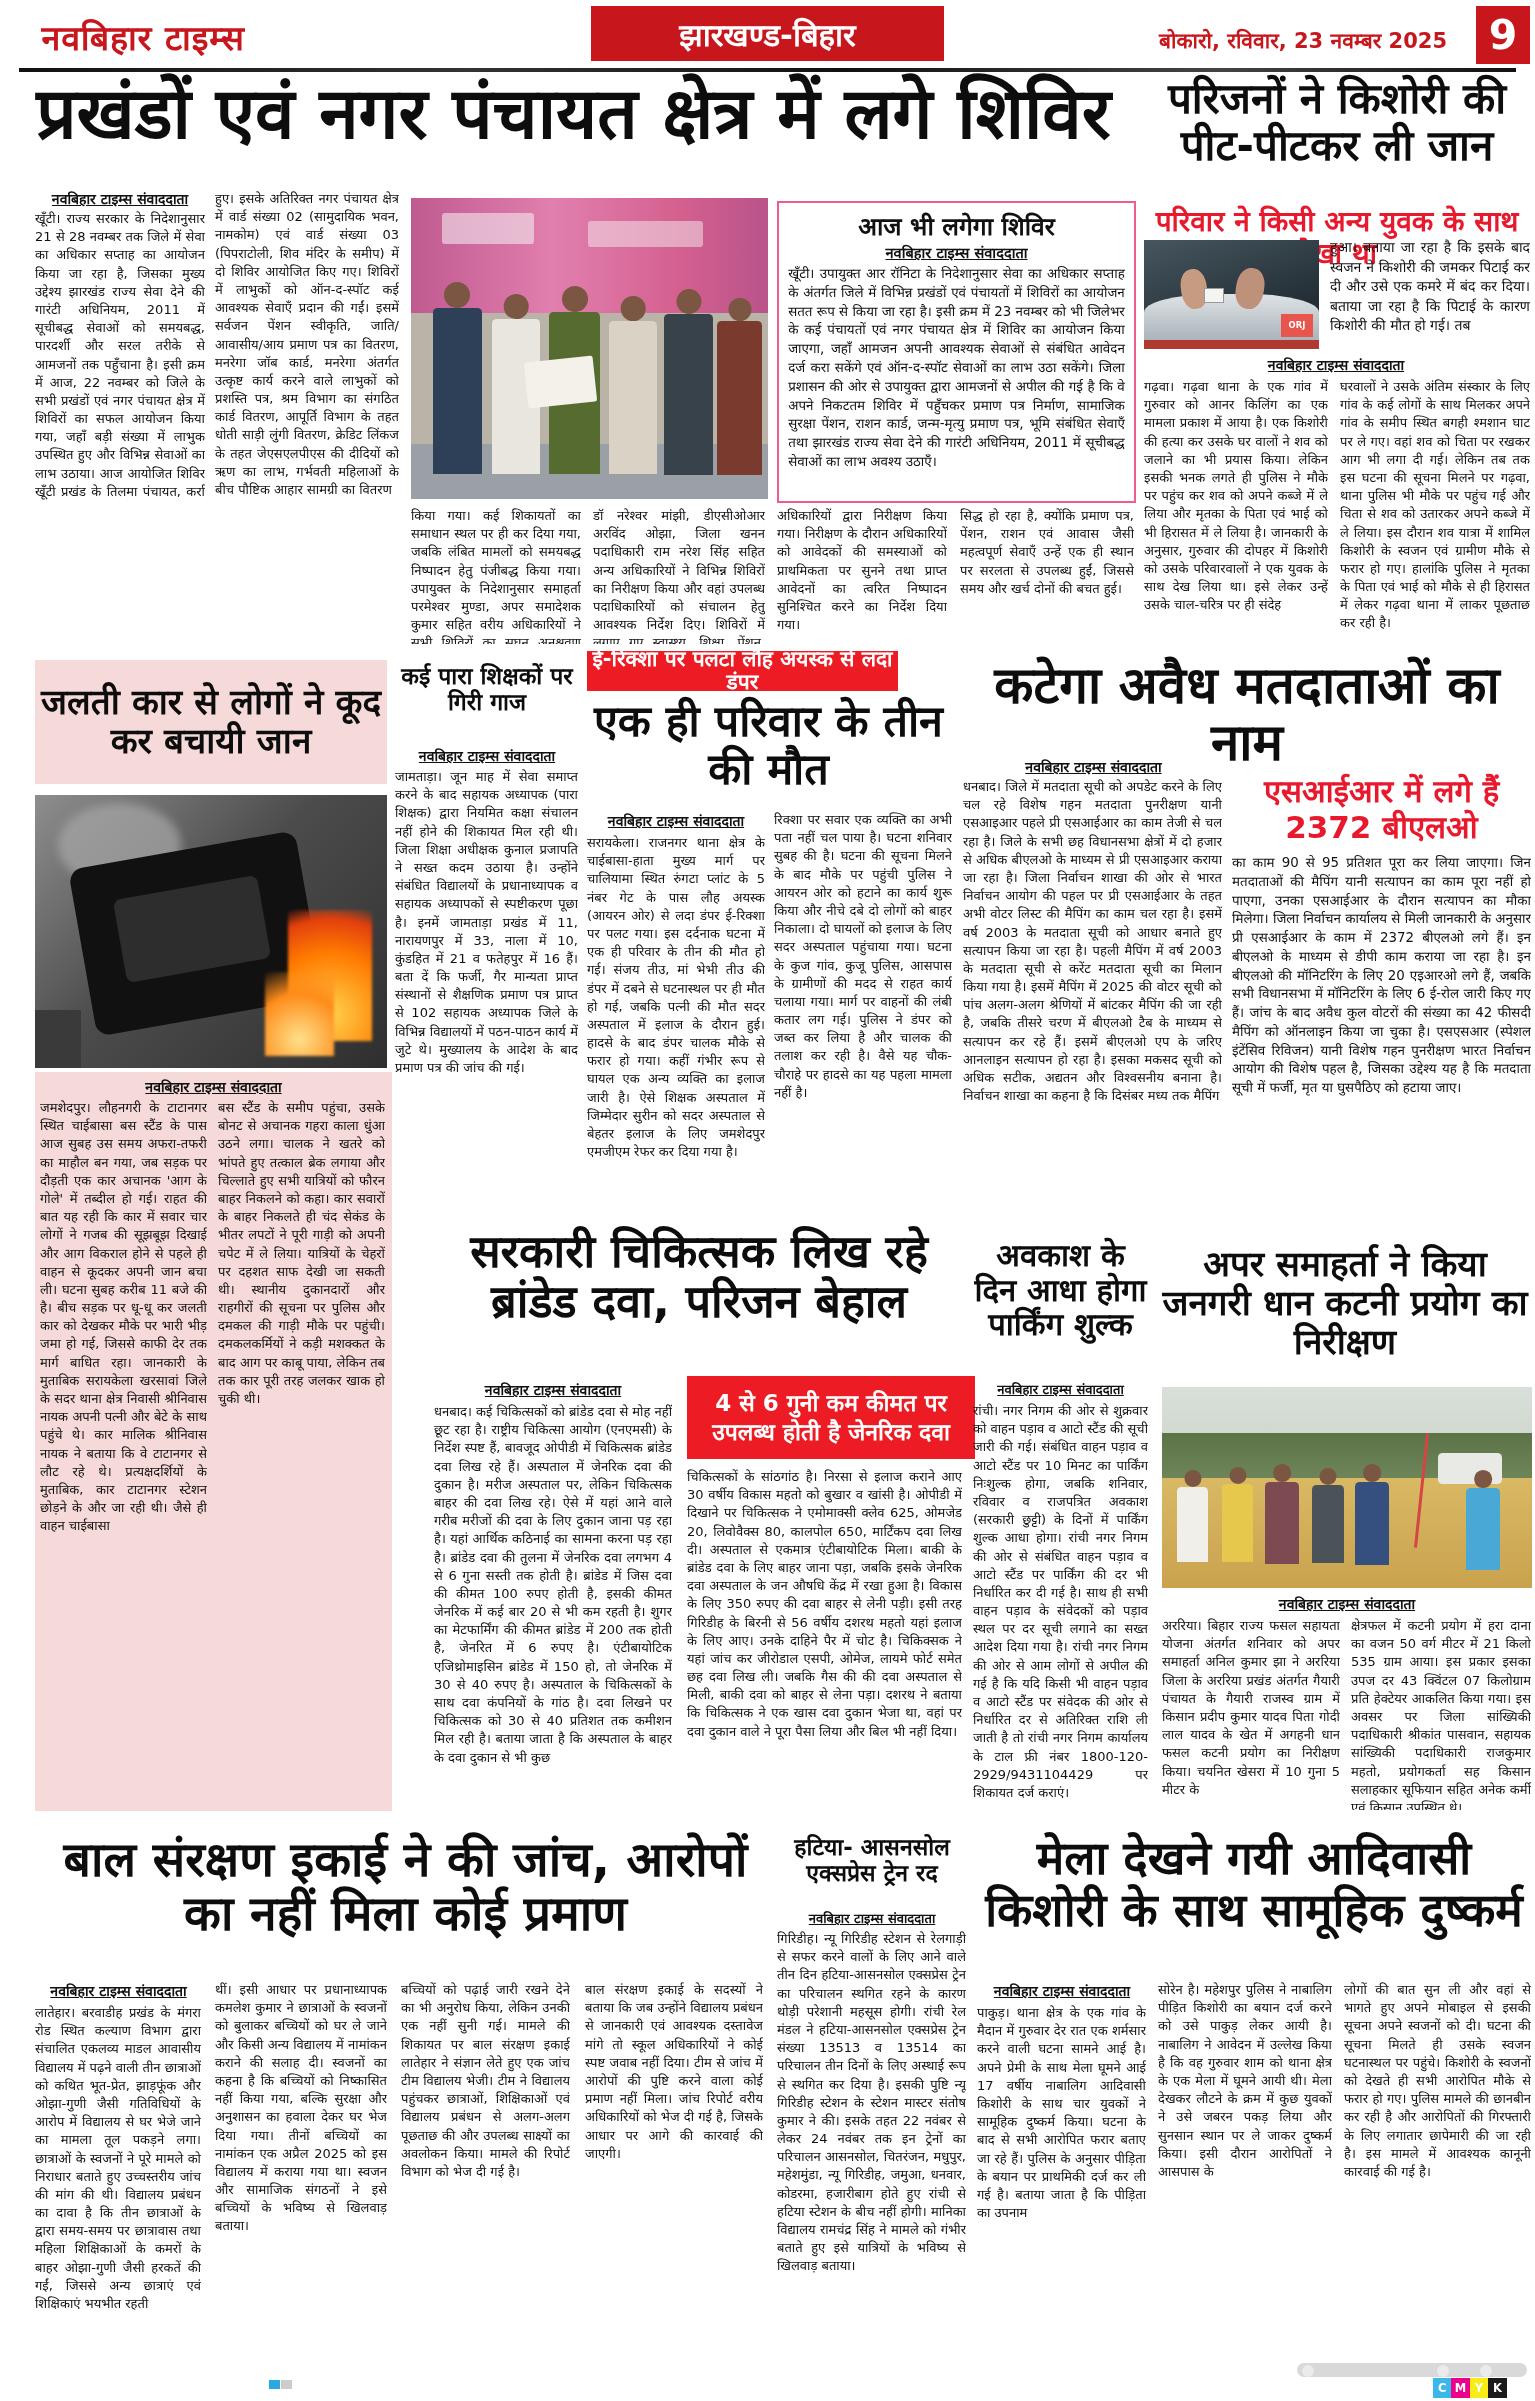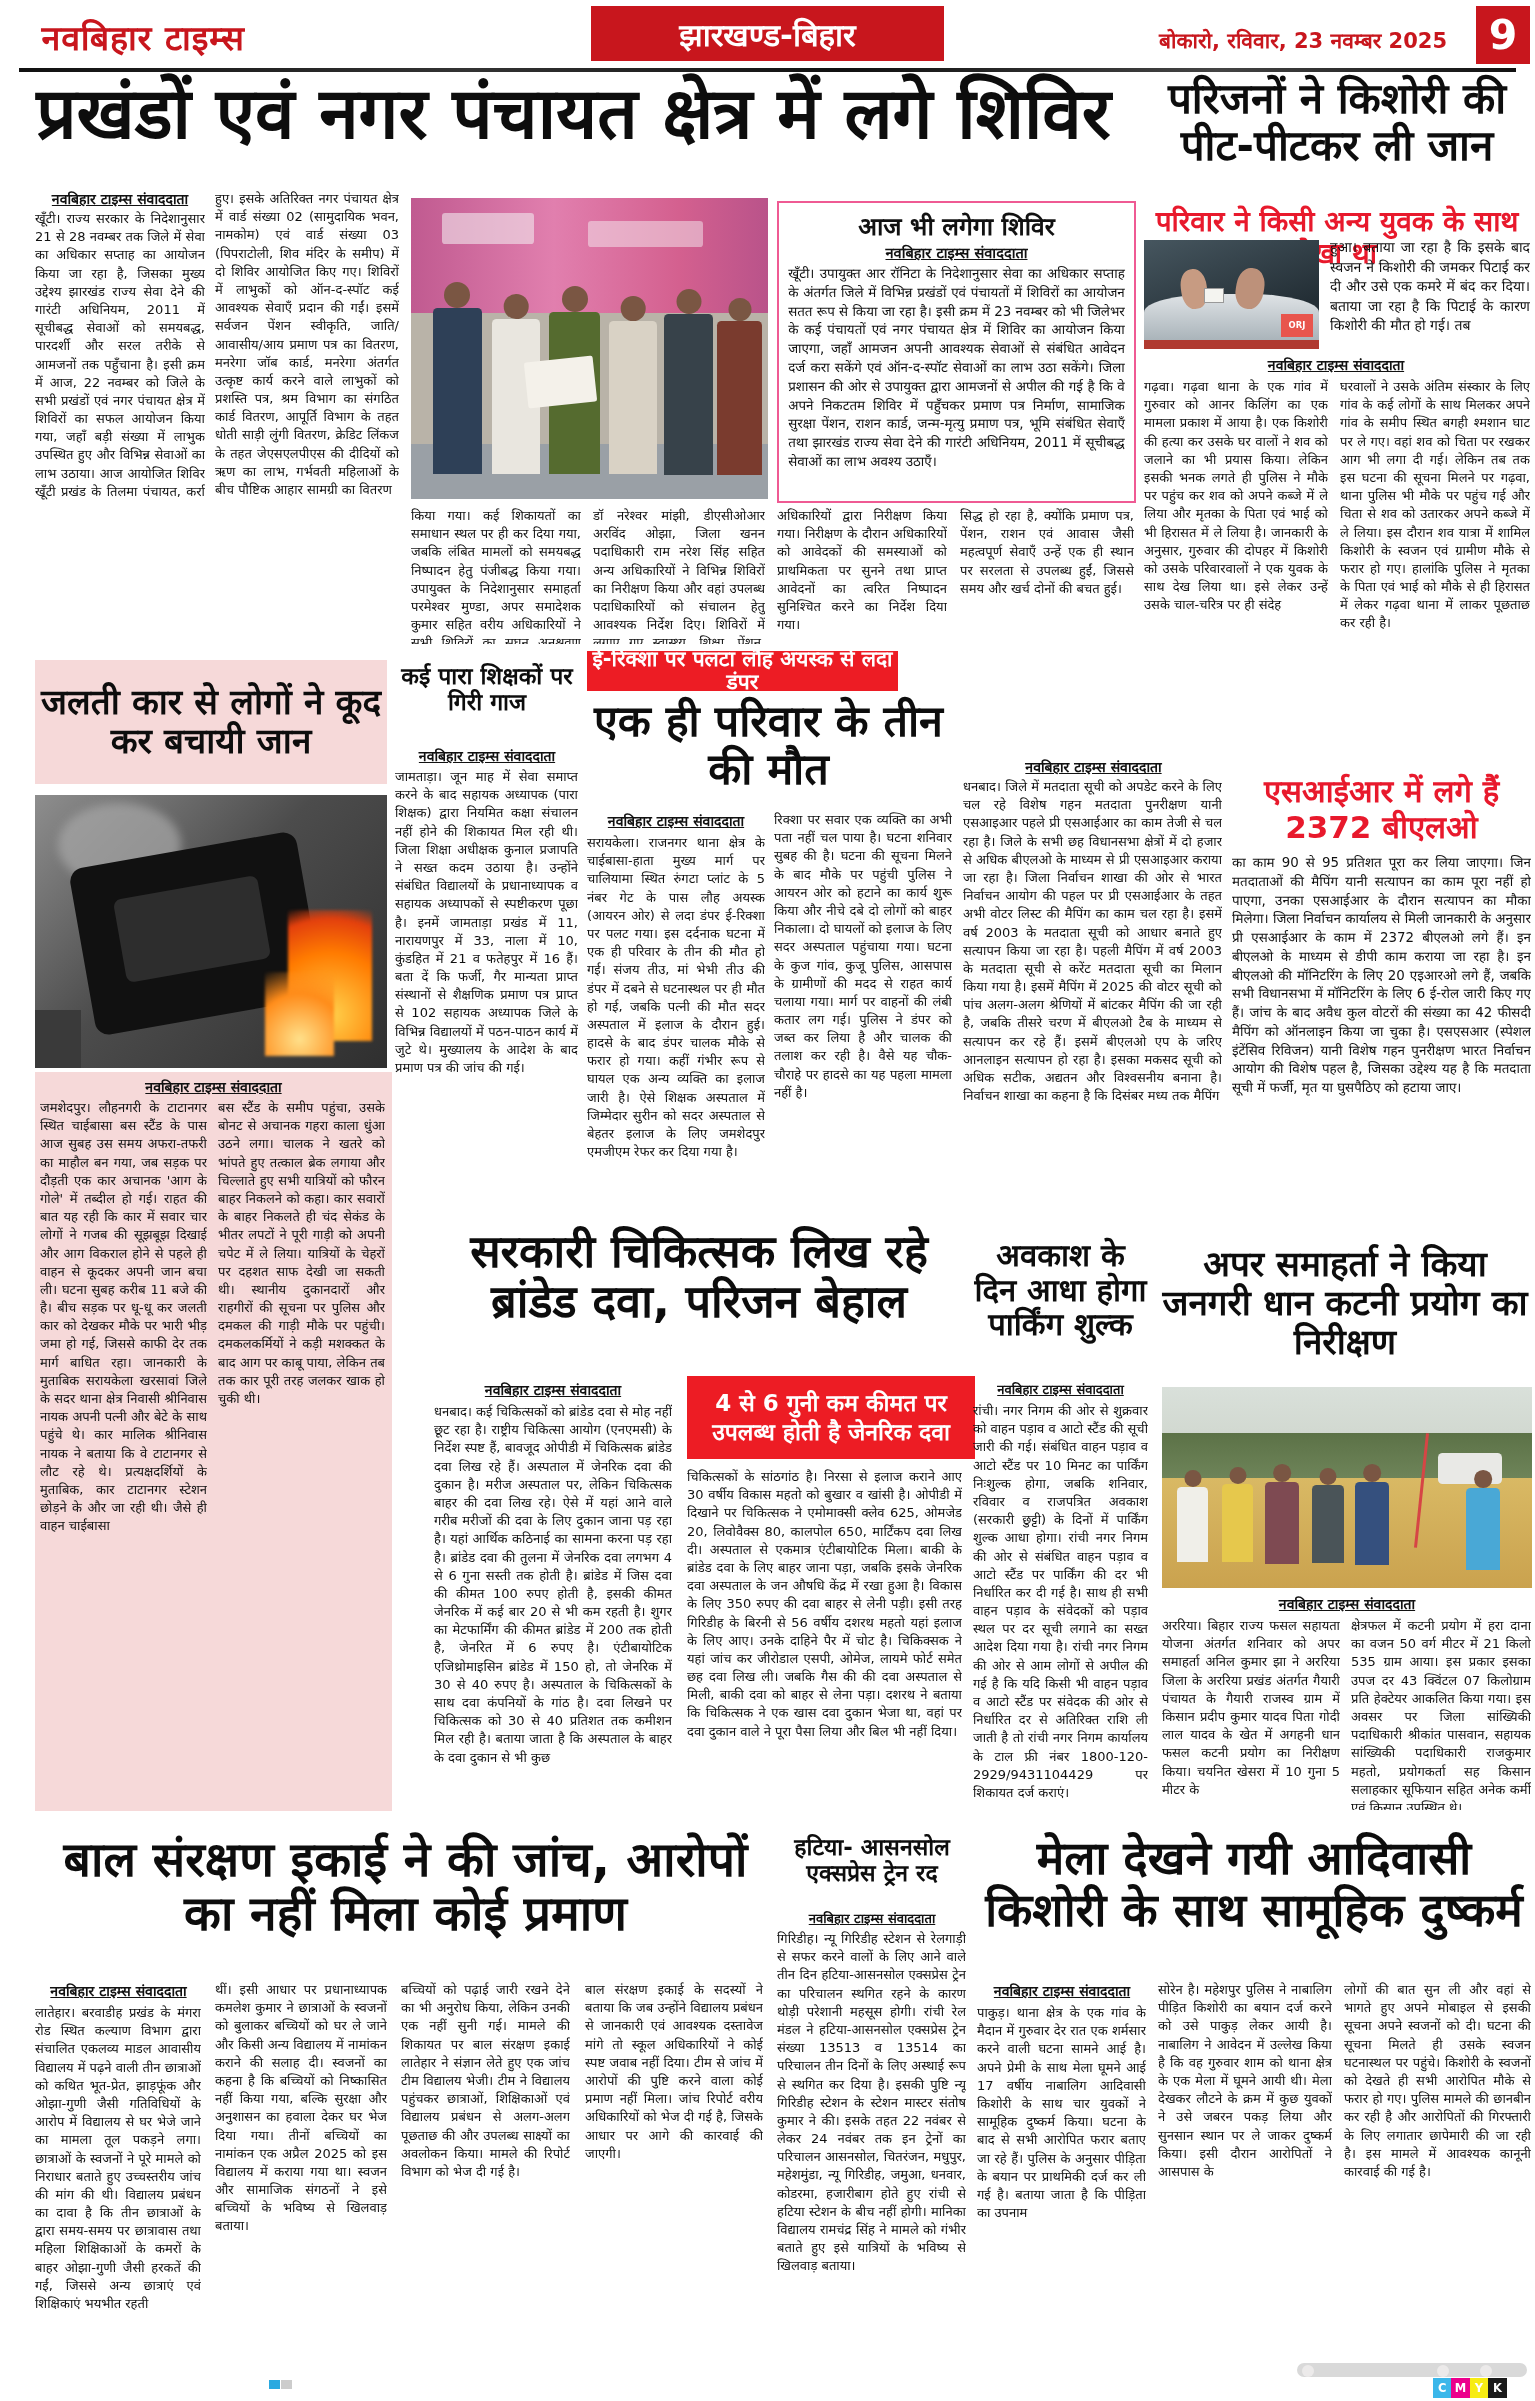--- a/index.html
+++ b/index.html
@@ -132,20 +132,21 @@
   <div class="abs hl" style="left:395px;top:664px;width:184px;height:74px;font-size:23px;">कई पारा शिक्षकों पर गिरी गाज</div>
   <div class="abs byline" style="left:395px;top:746px;width:184px;">नवबिहार टाइम्स संवाददाता</div>
   <div class="abs coltxt" style="left:395px;top:768px;width:183px;height:484px;">जामताड़ा। जून माह में सेवा समाप्त करने के बाद सहायक अध्यापक (पारा शिक्षक) द्वारा नियमित कक्षा संचालन नहीं होने की शिकायत मिल रही थी। जिला शिक्षा अधीक्षक कुनाल प्रजापति ने सख्त कदम उठाया है। उन्होंने संबंधित विद्यालयों के प्रधानाध्यापक व सहायक अध्यापकों से स्पष्टीकरण पूछा है। इनमें जामताड़ा प्रखंड में 11, नारायणपुर में 33, नाला में 10, कुंडहित में 21 व फतेहपुर में 16 हैं। बता दें कि फर्जी, गैर मान्यता प्राप्त संस्थानों से शैक्षणिक प्रमाण पत्र प्राप्त से 102 सहायक अध्यापक जिले के विभिन्न विद्यालयों में पठन-पाठन कार्य में जुटे थे। मुख्यालय के आदेश के बाद प्रमाण पत्र की जांच की गई।</div>
 
   <div class="abs kicker" style="left:587px;top:651px;width:311px;height:40px;font-size:21px;">ई-रिक्शा पर पलटा लौह अयस्क से लदा डंपर</div>
   <div class="abs hl" style="left:585px;top:697px;width:367px;height:77px;font-size:43px;">एक ही परिवार के तीन की मौत</div>
   <div class="abs byline" style="left:587px;top:811px;width:178px;">नवबिहार टाइम्स संवाददाता</div>
   <div class="abs coltxt" style="left:587px;top:834px;width:178px;height:359px;">सरायकेला। राजनगर थाना क्षेत्र के चाईबासा-हाता मुख्य मार्ग पर चालियामा स्थित रुंगटा प्लांट के 5 नंबर गेट के पास लौह अयस्क (आयरन ओर) से लदा डंपर ई-रिक्शा पर पलट गया। इस दर्दनाक घटना में एक ही परिवार के तीन की मौत हो गई। संजय तीउ, मां भेभी तीउ की डंपर में दबने से घटनास्थल पर ही मौत हो गई, जबकि पत्नी की मौत सदर अस्पताल में इलाज के दौरान हुई। हादसे के बाद डंपर चालक मौके से फरार हो गया। कहीं गंभीर रूप से घायल एक अन्य व्यक्ति का इलाज जारी है। ऐसे शिक्षक अस्पताल में जिम्मेदार सुरीन को सदर अस्पताल से बेहतर इलाज के लिए जमशेदपुर एमजीएम रेफर कर दिया गया है।</div>
   <div class="abs coltxt" style="left:774px;top:811px;width:178px;height:382px;">रिक्शा पर सवार एक व्यक्ति का अभी पता नहीं चल पाया है। घटना शनिवार सुबह की है। घटना की सूचना मिलने के बाद मौके पर पहुंची पुलिस ने आयरन ओर को हटाने का कार्य शुरू किया और नीचे दबे दो लोगों को बाहर निकाला। दो घायलों को इलाज के लिए सदर अस्पताल पहुंचाया गया। घटना के कुज गांव, कुजू पुलिस, आसपास के ग्रामीणों की मदद से राहत कार्य चलाया गया। मार्ग पर वाहनों की लंबी कतार लग गई। पुलिस ने डंपर को जब्त कर लिया है और चालक की तलाश कर रही है। वैसे यह चौक-चौराहे पर हादसे का यह पहला मामला नहीं है।</div>
 
+  <div class="abs hl" style="left:963px;top:657px;width:568px;height:81px;font-size:51px;">कटेगा अवैध मतदाताओं का नाम</div>
   <div class="abs byline" style="left:963px;top:757px;width:261px;">नवबिहार टाइम्स संवाददाता</div>
   <div class="abs coltxt" style="left:963px;top:778px;width:259px;height:450px;">धनबाद। जिले में मतदाता सूची को अपडेट करने के लिए चल रहे विशेष गहन मतदाता पुनरीक्षण यानी एसआइआर पहले प्री एसआईआर का काम तेजी से चल रहा है। जिले के सभी छह विधानसभा क्षेत्रों में दो हजार से अधिक बीएलओ के माध्यम से प्री एसआइआर कराया जा रहा है। जिला निर्वाचन शाखा की ओर से भारत निर्वाचन आयोग की पहल पर प्री एसआईआर के तहत अभी वोटर लिस्ट की मैपिंग का काम चल रहा है। इसमें वर्ष 2003 के मतदाता सूची को आधार बनाते हुए सत्यापन किया जा रहा है। पहली मैपिंग में वर्ष 2003 के मतदाता सूची से करेंट मतदाता सूची का मिलान किया गया है। इसमें मैपिंग में 2025 की वोटर सूची को पांच अलग-अलग श्रेणियों में बांटकर मैपिंग की जा रही है, जबकि तीसरे चरण में बीएलओ टैब के माध्यम से सत्यापन कर रहे हैं। इसमें बीएलओ एप के जरिए आनलाइन सत्यापन हो रहा है। इसका मकसद सूची को अधिक सटीक, अद्यतन और विश्वसनीय बनाना है। निर्वाचन शाखा का कहना है कि दिसंबर मध्य तक मैपिंग</div>
   <div class="abs subhead-red" style="left:1232px;top:774px;width:299px;height:71px;font-size:31px;">एसआईआर में लगे हैं 2372 बीएलओ</div>
   <div class="abs coltxt" style="left:1232px;top:854px;width:299px;height:375px;font-size:13.4px;">का काम 90 से 95 प्रतिशत पूरा कर लिया जाएगा। जिन मतदाताओं की मैपिंग यानी सत्यापन का काम पूरा नहीं हो पाएगा, उनका एसआईआर के दौरान सत्यापन का मौका मिलेगा। जिला निर्वाचन कार्यालय से मिली जानकारी के अनुसार प्री एसआईआर के काम में 2372 बीएलओ लगे हैं। इन बीएलओ के माध्यम से डीपी काम कराया जा रहा है। इन बीएलओ की मॉनिटरिंग के लिए 20 एइआरओ लगे हैं, जबकि सभी विधानसभा में मॉनिटरिंग के लिए 6 ई-रोल जारी किए गए हैं। जांच के बाद अवैध कुल वोटरों की संख्या का 42 फीसदी मैपिंग को ऑनलाइन किया जा चुका है। एसएसआर (स्पेशल इंटेंसिव रिविजन) यानी विशेष गहन पुनरीक्षण भारत निर्वाचन आयोग की विशेष पहल है, जिसका उद्देश्य यह है कि मतदाता सूची में फर्जी, मृत या घुसपैठिए को हटाया जाए।</div>
 
   <div class="abs hl hl-left" style="left:434px;top:1227px;width:530px;height:150px;font-size:45px;">सरकारी चिकित्सक लिख रहे ब्रांडेड दवा, परिजन बेहाल</div>
   <div class="abs byline" style="left:434px;top:1380px;width:238px;">नवबिहार टाइम्स संवाददाता</div>
   <div class="abs redbox" style="left:687px;top:1376px;width:276px;height:83px;font-size:23px;padding:0 6.1px;">4 से 6 गुनी कम कीमत पर उपलब्ध होती है जेनरिक दवा</div>
   <div class="abs coltxt" style="left:434px;top:1403px;width:238px;height:407px;">धनबाद। कई चिकित्सकों को ब्रांडेड दवा से मोह नहीं छूट रहा है। राष्ट्रीय चिकित्सा आयोग (एनएमसी) के निर्देश स्पष्ट हैं, बावजूद ओपीडी में चिकित्सक ब्रांडेड दवा लिख रहे हैं। अस्पताल में जेनरिक दवा की दुकान है। मरीज अस्पताल पर, लेकिन चिकित्सक बाहर की दवा लिख रहे। ऐसे में यहां आने वाले गरीब मरीजों की दवा के लिए दुकान जाना पड़ रहा है। यहां आर्थिक कठिनाई का सामना करना पड़ रहा है। ब्रांडेड दवा की तुलना में जेनरिक दवा लगभग 4 से 6 गुना सस्ती तक होती है। ब्रांडेड में जिस दवा की कीमत 100 रुपए होती है, इसकी कीमत जेनरिक में कई बार 20 से भी कम रहती है। शुगर का मेटफार्मिंग की कीमत ब्रांडेड में 200 तक होती है, जेनरित में 6 रुपए है। एंटीबायोटिक एजिथ्रोमाइसिन ब्रांडेड में 150 हो, तो जेनरिक में 30 से 40 रुपए है। अस्पताल के चिकित्सकों के साथ दवा कंपनियों के गांठ है। दवा लिखने पर चिकित्सक को 30 से 40 प्रतिशत तक कमीशन मिल रही है। बताया जाता है कि अस्पताल के बाहर के दवा दुकान से भी कुछ</div>
   <div class="abs coltxt" style="left:687px;top:1468px;width:275px;height:342px;">चिकित्सकों के सांठगांठ है। निरसा से इलाज कराने आए 30 वर्षीय विकास महतो को बुखार व खांसी है। ओपीडी में दिखाने पर चिकित्सक ने एमोमाक्सी क्लेव 625, ओमजेड 20, लिवोवैक्स 80, कालपोल 650, मार्टिंकप दवा लिख दी। अस्पताल से एकमात्र एंटीबायोटिक मिला। बाकी के ब्रांडेड दवा के लिए बाहर जाना पड़ा, जबकि इसके जेनरिक दवा अस्पताल के जन औषधि केंद्र में रखा हुआ है। विकास के लिए 350 रुपए की दवा बाहर से लेनी पड़ी। इसी तरह गिरिडीह के बिरनी से 56 वर्षीय दशरथ महतो यहां इलाज के लिए आए। उनके दाहिने पैर में चोट है। चिकिक्सक ने यहां जांच कर जीरोडाल एसपी, ओमेज, लायमे फोर्ट समेत छह दवा लिख ली। जबकि गैस की की दवा अस्पताल से मिली, बाकी दवा को बाहर से लेना पड़ा। दशरथ ने बताया कि चिकित्सक ने एक खास दवा दुकान भेजा था, वहां पर दवा दुकान वाले ने पूरा पैसा लिया और बिल भी नहीं दिया।</div>

